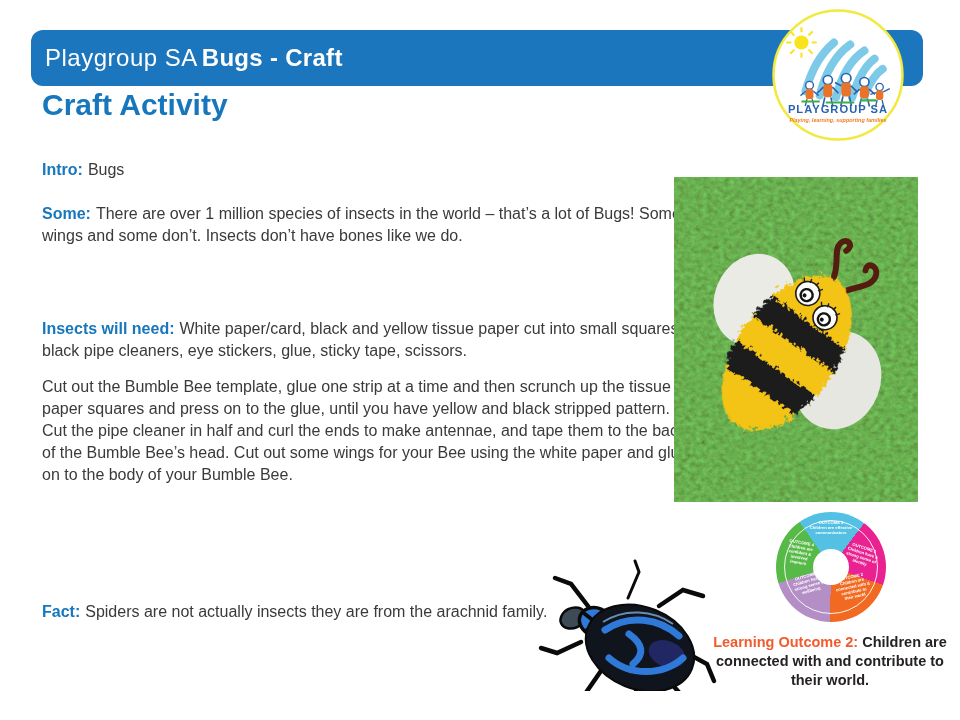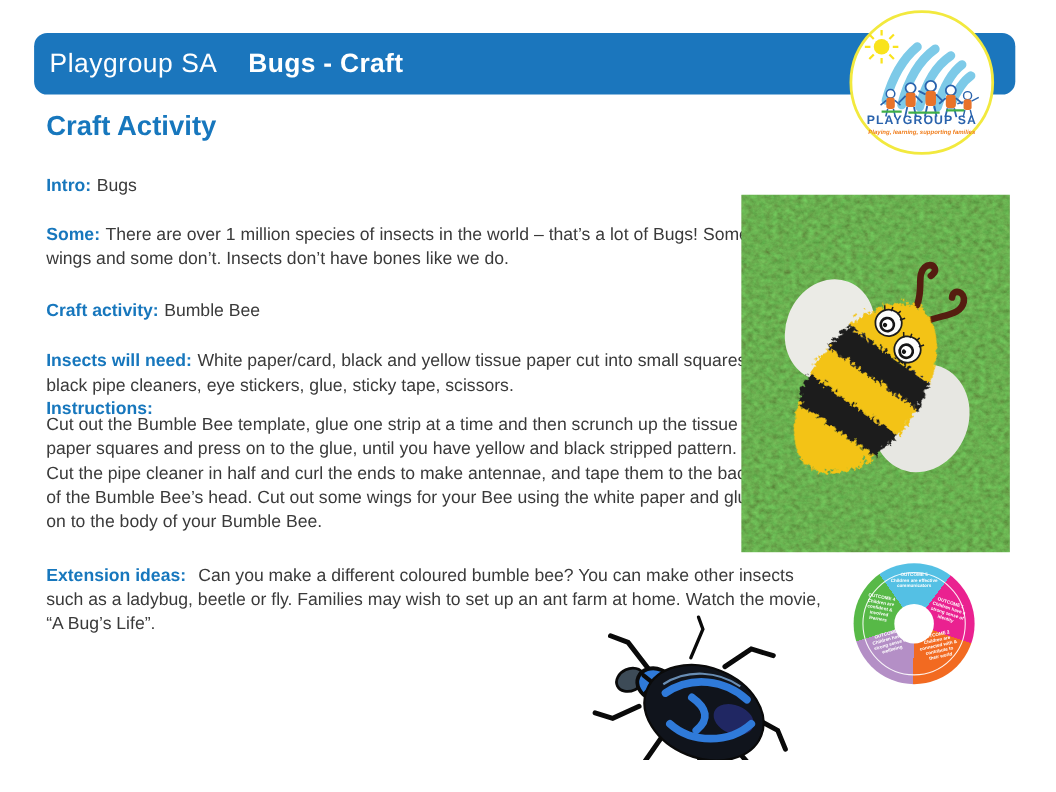--- a/index.html
+++ b/index.html
@@ -8,26 +8,26 @@
     position:relative; width:960px; height:691px; background:#fff;
     overflow:hidden; font-family:"Liberation Sans", sans-serif;
   }
   
   .header-bar {
     position:absolute; left:31px; top:30px; width:892px; height:56px;
     background:var(--header-blue,#1b76bd); border-radius:12px;
     display:flex; align-items:center; padding-left:14px; color:#fff;
   }
   .brand { font-size:24px; font-weight:400; letter-spacing:.5px; }
-  .doc-title { font-size:24px; font-weight:700; margin-left:28px; letter-spacing:.3px; }
+  .doc-title { font-size:24px; font-weight:700; margin-left:4px; letter-spacing:.3px; }
   
   .logo { position:absolute; left:771px; top:8px; width:134px; height:134px; }
   
   .page-title {
-    position:absolute; left:42px; top:101px; font-size:25px; font-weight:700;
+    position:absolute; left:42px; top:88px; font-size:30px; font-weight:700;
     color:var(--accent-blue,#1777bd);
   }
   
   .sec {
     position:absolute; left:42px; width:706px;
     font-size:16px; line-height:22px; color:var(--body-text,#3a3a3a);
   }
   .lbl { color:var(--accent-blue,#1777bd); font-weight:700; margin-right:5px; }
   .lbl.wide { margin-right:11px; }
   .txt { white-space:pre-line; }
@@ -130,41 +130,33 @@
 
   <h1 class="page-title">Craft Activity</h1>
 
   <p class="sec sec-theme">
     <span class="lbl">Intro:</span><span class="txt">Bugs</span>
   </p>
   <p class="sec sec-intro">
     <span class="lbl">Some:</span><span class="txt">There are over 1 million species of insects in the world – that’s a lot of Bugs! Some have
 wings and some don’t. Insects don’t have bones like we do.</span>
   </p>
-  <p class="sec sec-craft">
-    <span class="lbl">Craft activity:</span><span class="txt">Bumble Bee</span>
-  </p>
   <p class="sec sec-children">
     <span class="lbl">Insects will need:</span><span class="txt">White paper/card, black and yellow tissue paper cut into small squares,
 black pipe cleaners, eye stickers, glue, sticky tape, scissors.</span>
-  </p>
-  <p class="sec sec-instructions-label">
-    <span class="lbl">Instructions:</span>
   </p>
   <p class="sec sec-instructions-text">
     <span class="txt">Cut out the Bumble Bee template, glue one strip at a time and then scrunch up the tissue
 paper squares and press on to the glue, until you have yellow and black stripped pattern.
 Cut the pipe cleaner in half and curl the ends to make antennae, and tape them to the back
 of the Bumble Bee’s head. Cut out some wings for your Bee using the white paper and glue
 on to the body of your Bumble Bee.</span>
   </p>
-  <p class="sec sec-extension">
-    <span class="lbl wide">Extension ideas:</span><span class="txt">Can you make a different coloured bumble bee? You can make other insects
-such as a ladybug, beetle or fly. Families may wish to set up an ant farm at home. Watch the movie,
-“A Bug’s Life”.</span>
+  <p class="sec sec-fact">
+    <span class="lbl">Fact:</span><span class="txt">Spiders are not actually insects they are from the arachnid family.</span>
   </p>
 
   <div class="bee-photo">
     <svg viewBox="0 0 244 325" width="244" height="325">
       <defs>
         <filter id="grain" x="0" y="0" width="100%" height="100%">
           <feTurbulence type="fractalNoise" baseFrequency="0.18 0.22" numOctaves="4" seed="7" result="n"></feTurbulence>
           <feColorMatrix in="n" type="matrix" values="0.15 0 0 0 0.08  0.55 0.35 0 0 0.12  0.12 0.05 0 0 0.02  0 0 0 0 1"></feColorMatrix>
         </filter>
         <filter id="fuzz" x="-25%" y="-25%" width="150%" height="150%">
@@ -256,14 +248,19 @@
 strong sense of
 wellbeing</div>
     <div class="wheel-label wl-4">OUTCOME 4
 Children are
 confident &amp;
 involved
 learners</div>
     <div class="wheel-hole"></div>
   </div>
 
+  <div class="outcome-caption">
+    <span class="caption-highlight">Learning Outcome 2:</span><span class="caption-text">Children are
+connected with and contribute to
+their world.</span>
+  </div>
 
 </div>
 
 </body></html>

